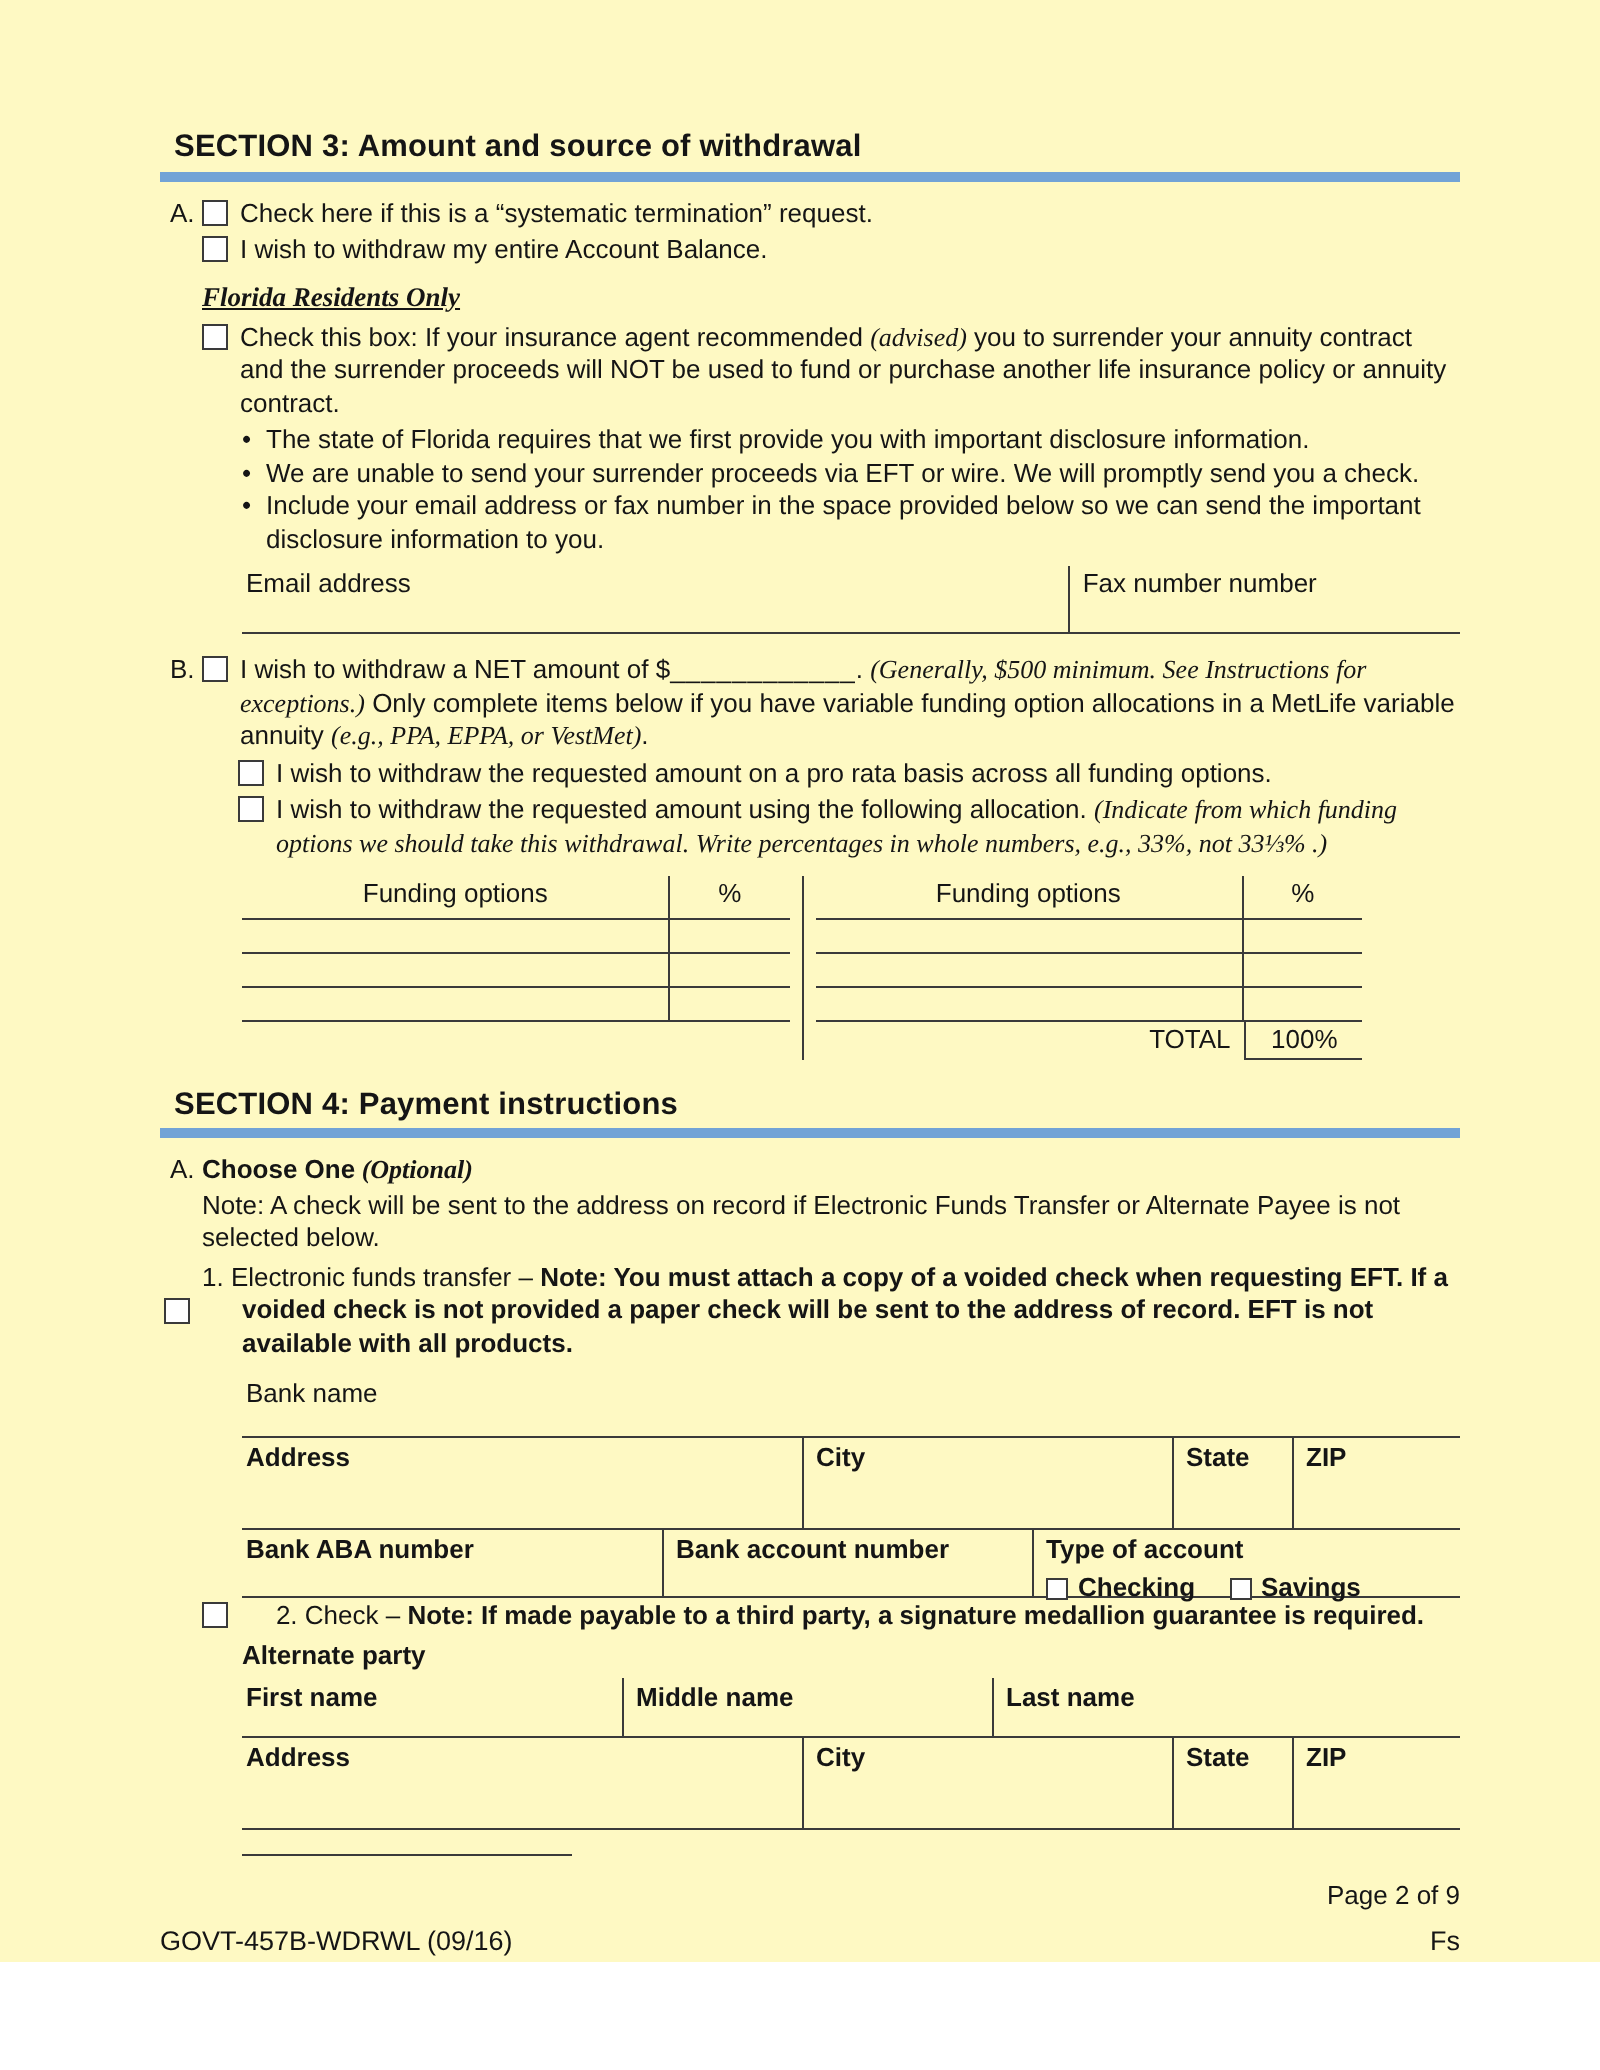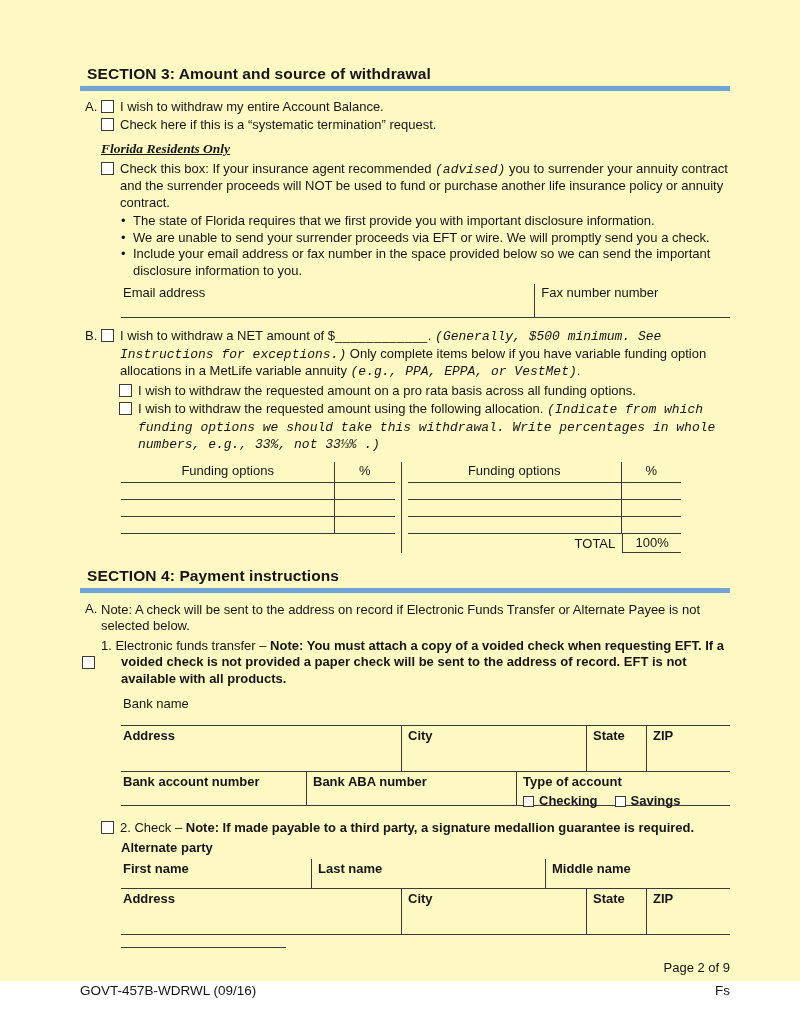--- a/index.html
+++ b/index.html
@@ -17,21 +17,21 @@
 
   .letter-row { display:flex; margin-top:8px; }
   .letter { width:21px; flex:none; padding-left:5px; }
   .letter-body { flex:1; min-width:0; }
 
   .check-row { display:flex; gap:6px; align-items:flex-start; margin-bottom:2px; }
   .cb { display:inline-block; width:13px; height:13px; border:1.4px solid #3a3a3a; background:#fff; flex:none; margin-top:1px; }
   .cbs { width:11px; height:11px; margin-top:0; }
   .check-label { flex:1; min-width:0; }
 
-  .serif-italic { font-family:Liberation Mono, monospace; font-style:italic; }
+  .serif-italic { font-family:Liberation Serif, serif; font-style:italic; }
   .bold-italic { font-weight:bold; }
   .indent20 { margin-left:20px; }
   .indent18 { margin-left:18px; }
   .note-italic { font-family:"Liberation Serif", serif; font-style:italic; margin-bottom:2px; }
 
   .florida-heading {
     font-family:"Liberation Serif", serif; font-style:italic; font-weight:bold;
     text-decoration:underline; font-size:13.5px; margin:6px 0 4px 0;
   }
   .bullets { margin-top:2px; }
@@ -48,21 +48,21 @@
   .ftable { flex:1; }
   .fhead { display:flex; border-bottom:1.1px solid #3a3a3a; font-weight:normal; }
   .fhead .fo, .fhead .fp { padding:1px 0 3px; text-align:center; }
   .fo { flex:3.6; border-right:1.1px solid #3a3a3a; }
   .fp { flex:1; text-align:center; }
   .frow { display:flex; border-bottom:1.1px solid #3a3a3a; height:17px; }
   .fdivider { border-left:1.1px solid #3a3a3a; margin:0 6px; }
   .ftotal { display:flex; height:19px; }
   .ftotal .fo { display:flex; align-items:center; justify-content:flex-end; padding-right:7px; }
   .ftotal .fp { display:flex; align-items:center; justify-content:center; border-bottom:1.1px solid #3a3a3a; }
-  .mt14 { margin-top:14px; }
+  .mt14 { margin-top:1px;text-align:center; }
   .s4 { margin-top:13px; }
 
   .note-line { margin-top:1px; }
   .eft-block { position:relative; margin-top:3px; }
   .eft-cb { position:absolute; left:-19px; top:17px; }
   .hang { padding-left:20px; text-indent:-20px; }
 
   .bank-name { margin-left:20px; margin-top:9px; height:30px; border-bottom:1.2px solid #3a3a3a; padding-left:2px; }
   .field-row { display:flex; margin-left:20px; border-bottom:1.2px solid #3a3a3a; }
   .fcell { border-left:1.2px solid #3a3a3a; padding:2px 4px 0 6px; min-width:0;font-weight:bold; }
@@ -92,26 +92,26 @@
     <div>
       <div class="section-title">SECTION 3: Amount and source of withdrawal</div>
       <div class="bar"></div>
 
       <div class="letter-row">
         <span class="letter">A.</span>
         <div class="letter-body">
 
           <div class="check-row">
             <span class="cb"></span>
+            <span class="check-label">Check here if this is a “systematic termination” request.</span>
+          </div>
+
+          <div class="check-row">
+            <span class="cb"></span>
             <span class="check-label">I wish to withdraw my entire Account Balance.</span>
-          </div>
-
-          <div class="check-row">
-            <span class="cb"></span>
-            <span class="check-label">Check here if this is a “systematic termination” request.</span>
           </div>
 
           <div class="florida-heading">Florida Residents Only</div>
 
           <div class="check-row">
             <span class="cb"></span>
             <div class="check-label">
               <span>Check this box: If your insurance agent recommended </span><span class="serif-italic">(advised)</span><span> you to surrender your annuity contract and the surrender proceeds will NOT be used to fund or purchase another life insurance policy or annuity contract.</span>
             </div>
           </div>
@@ -205,20 +205,23 @@
     </div>
 
     <div class="s4">
       <div class="section-title">SECTION 4: Payment instructions</div>
       <div class="bar"></div>
 
       <div class="letter-row">
         <span class="letter">A.</span>
         <div class="letter-body">
 
+          <div>
+            <b>Choose One</b><span class="serif-italic bold-italic"> (Optional)</span>
+          </div>
           <div class="note-line">Note: A check will be sent to the address on record if Electronic Funds Transfer or Alternate Payee is not selected below.</div>
 
           <div class="eft-block">
             <span class="cb eft-cb"></span>
             <div class="hang">
               <span>1. Electronic funds transfer – </span><b>Note: You must attach a copy of a voided check when requesting EFT. If a voided check is not provided a paper check will be sent to the address of record. EFT is not available with all products.</b>
             </div>
           </div>
 
           <div class="bank-name">
@@ -226,22 +229,22 @@
           </div>
 
           <div class="field-row h46">
             <div class="fcell w280"><span>Address</span></div>
             <div class="fcell w185"><span>City</span></div>
             <div class="fcell w60"><span>State</span></div>
             <div class="fcell grow"><span>ZIP</span></div>
           </div>
 
           <div class="field-row h34">
+            <div class="fcell w210"><span>Bank ABA number</span></div>
             <div class="fcell w185"><span>Bank account number</span></div>
-            <div class="fcell w210"><span>Bank ABA number</span></div>
             <div class="fcell grow">
               <span>Type of account</span>
               <div class="type-options">
                 <span class="cb cbs"></span>
                 <span>Checking</span>
                 <span class="cb cbs ml12"></span>
                 <span>Savings</span>
               </div>
             </div>
           </div>
@@ -250,22 +253,22 @@
             <span class="cb"></span>
             <div class="check-label">
               <span>2. Check – </span><b>Note: If made payable to a third party, a signature medallion guarantee is required.</b>
             </div>
           </div>
 
           <div class="alt-heading">Alternate party</div>
 
           <div class="field-row h30">
             <div class="fcell w190"><span>First name</span></div>
+            <div class="fcell w185"><span>Middle name</span></div>
             <div class="fcell grow"><span>Last name</span></div>
-            <div class="fcell w185"><span>Middle name</span></div>
           </div>
 
           <div class="field-row h46">
             <div class="fcell w280"><span>Address</span></div>
             <div class="fcell w185"><span>City</span></div>
             <div class="fcell w60"><span>State</span></div>
             <div class="fcell grow"><span>ZIP</span></div>
           </div>
 
           <div class="acct-line"></div>

